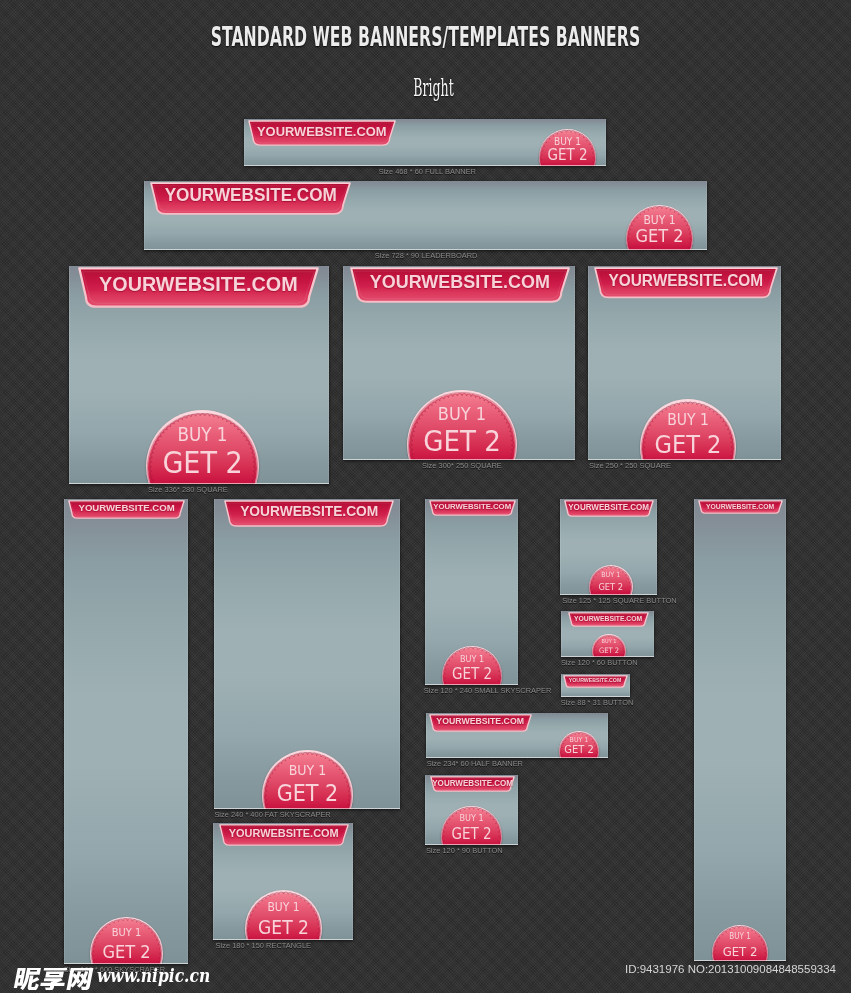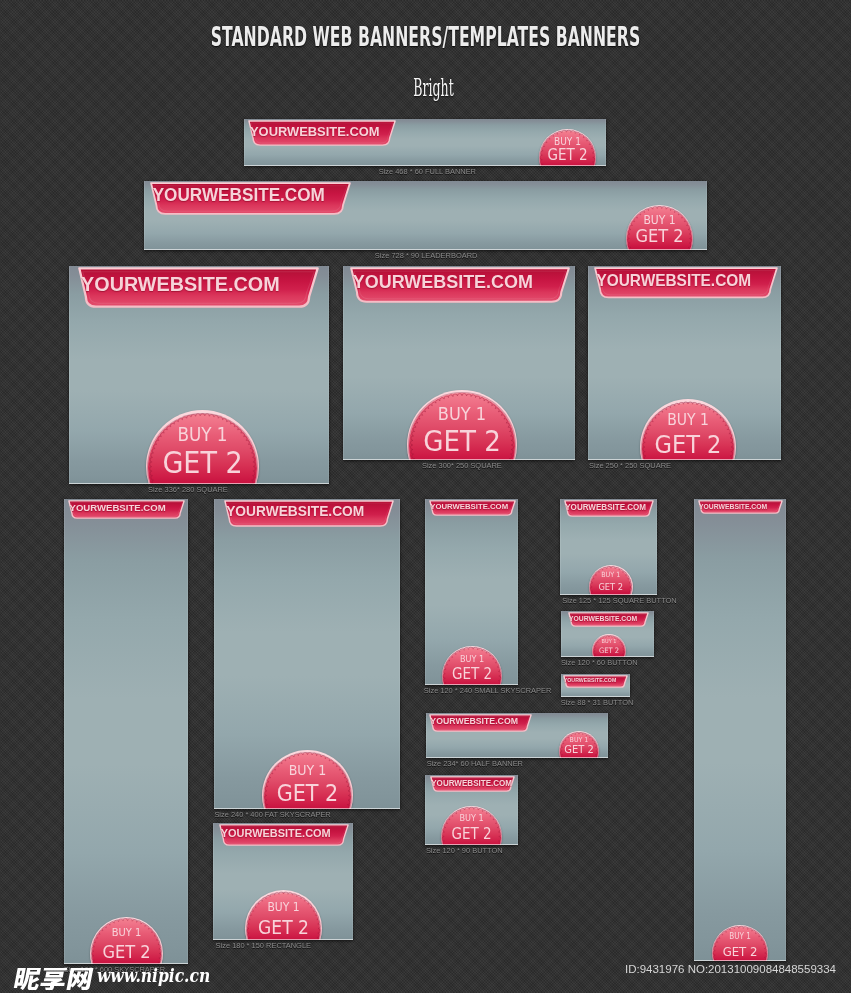--- a/index.html
+++ b/index.html
@@ -45,21 +45,21 @@
         #82959b 96%, #7e9197 100%);
      box-shadow:0 1px 3px rgba(0,0,0,.65);
   }
   .banner .edge{position:absolute;left:0;top:0;right:0;bottom:0;pointer-events:none;
      box-shadow:inset 0 -1px 0 rgba(255,255,255,.60),
                 inset 1px 0 0 rgba(255,255,255,.10), inset -1px 0 0 rgba(255,255,255,.08);}
 
   
   .ribbon{position:absolute;}
   .ribbon svg{display:block;position:absolute;left:0;top:0;}
-  .ribbon .rtext{position:absolute;left:0;width:100%;text-align:left;
+  .ribbon .rtext{position:absolute;left:0;width:100%;text-align:center;
      font-family:"Liberation Sans",sans-serif;font-weight:bold;color:#f7d3d9;
      text-shadow:0 1px 1px rgba(110,0,22,.45);
      white-space:nowrap;line-height:1;}
 
   
   .badge{position:absolute;border-radius:50%;}
   .badge .ring{position:absolute;left:0;top:0;width:100%;height:100%;border-radius:50%;
      background:linear-gradient(180deg,#fbdadf 0%,#f8c6ce 40%,#f4b2bd 75%,#f1a3b0 100%);
      box-shadow:0 1px 2px rgba(0,0,0,.35);}
   .badge .face{position:absolute;border-radius:50%;

